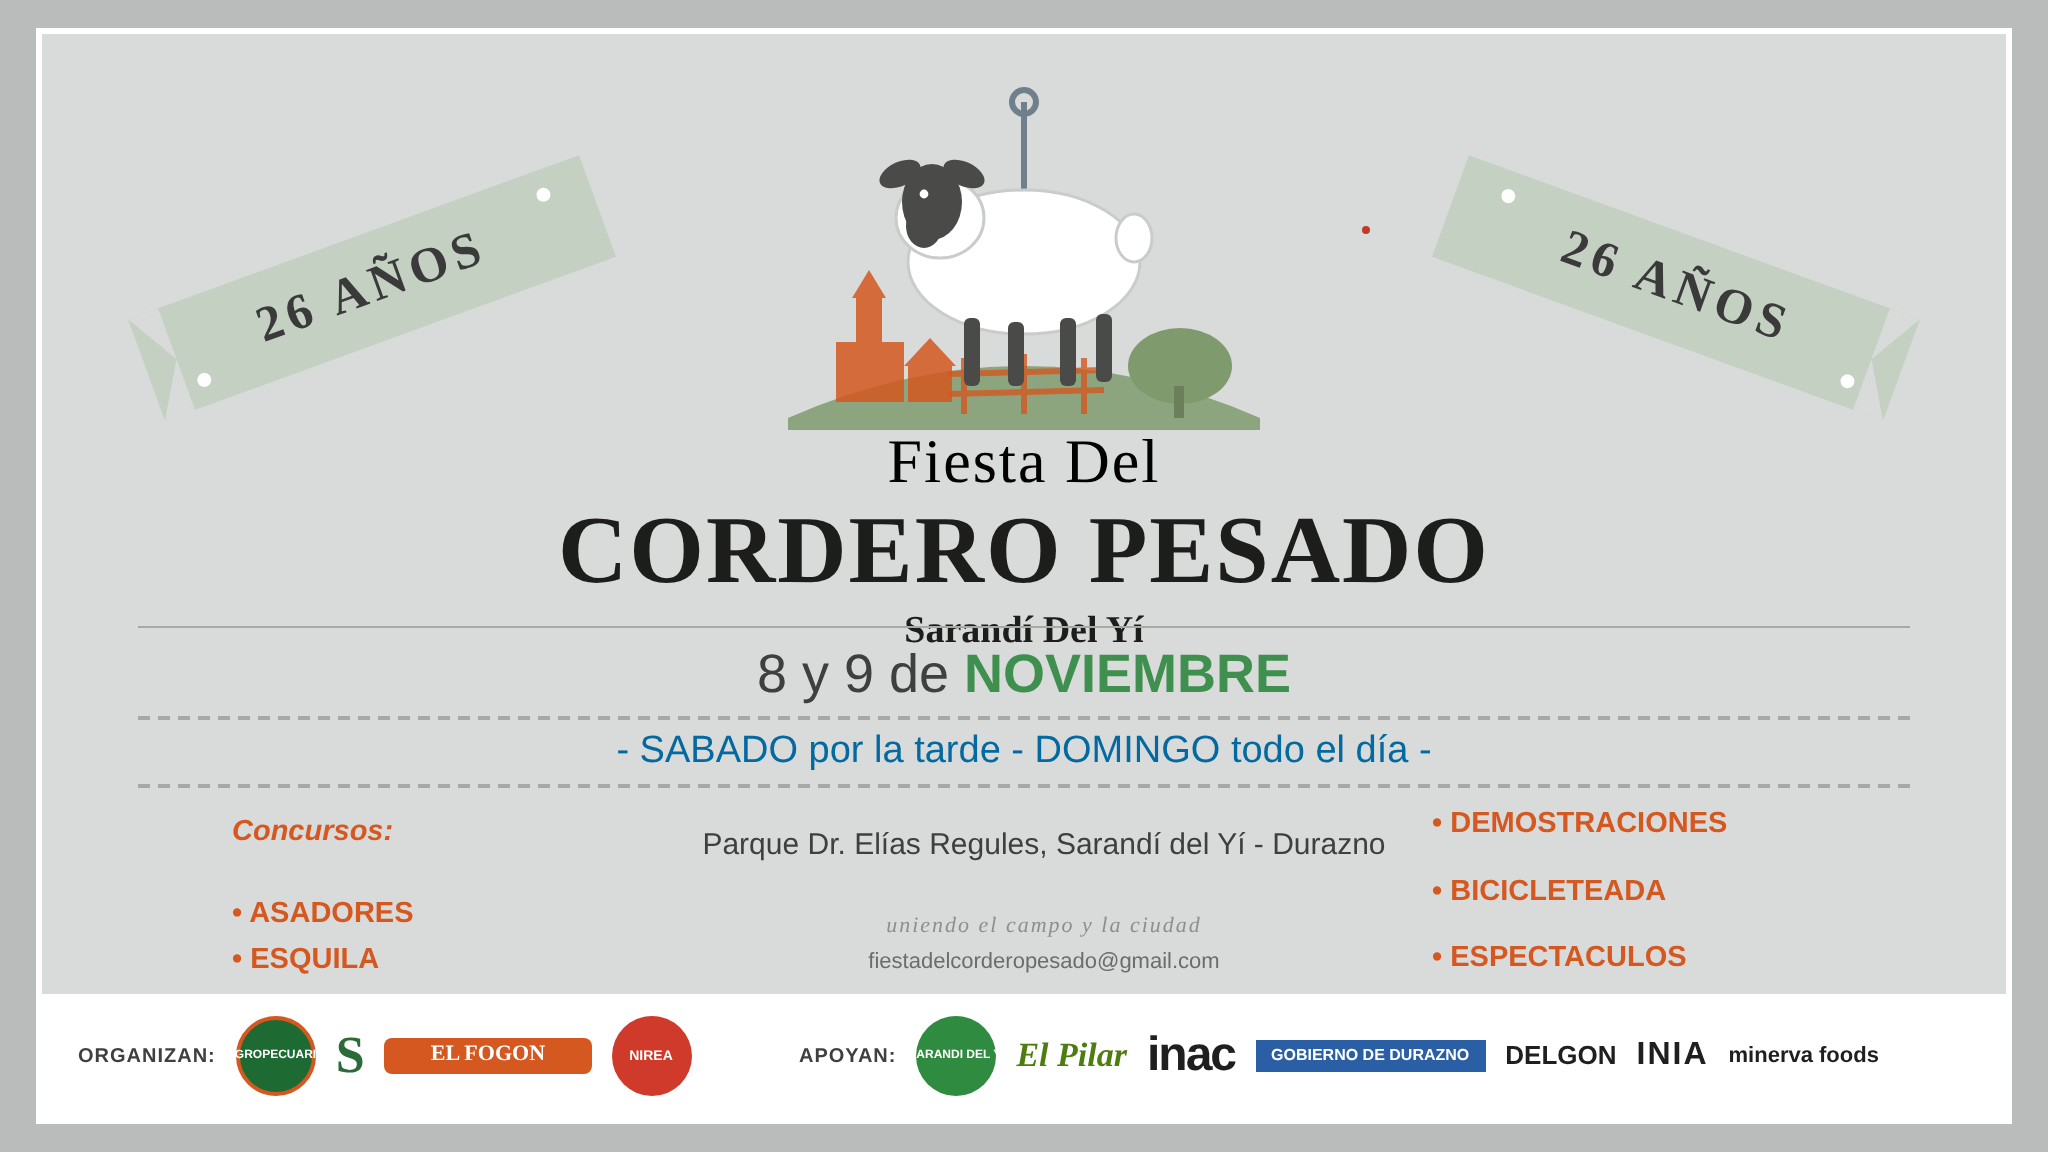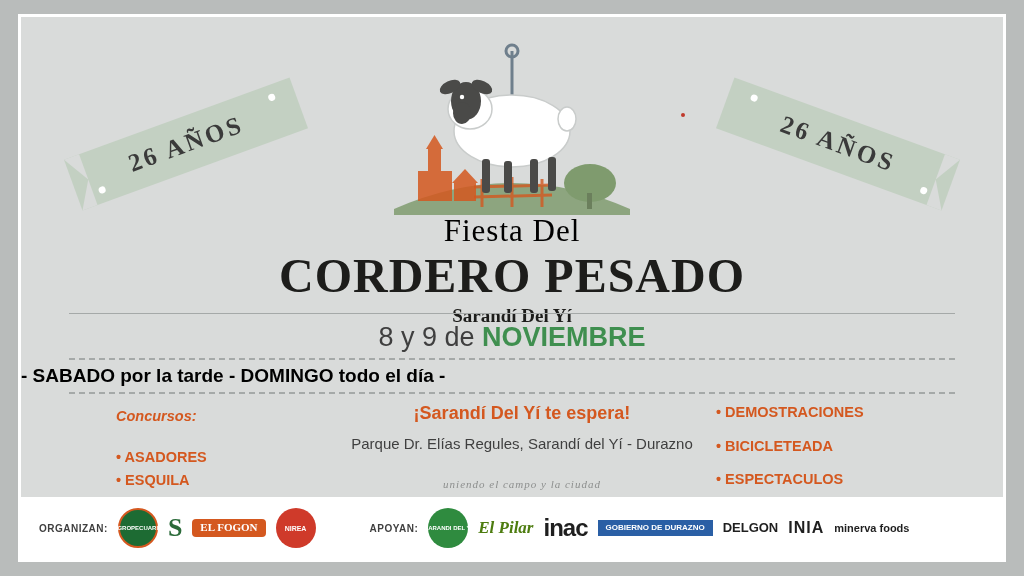--- a/index.html
+++ b/index.html
@@ -164,24 +164,23 @@
     color: #3f8f4f;
     font-weight: bold;
   }
   .date-line .num { font-weight: normal; }
 
   .schedule-line {
     position: absolute;
     top: 348px;
     left: 0;
     right: 0;
-    text-align: left;
+    text-align: center;
     font-size: 19px;
-    color: #000000;
-    font-weight: bold;
+    color: #0369a1;
   }
 
   
   .col-left {
     position: absolute;
     left: 95px;
     top: 388px;
     width: 245px;
     color: #d4581f;
     font-size: 14.5px;
@@ -281,21 +280,21 @@
     width: 40px; height: 40px; border-radius: 50%;
     display: flex; align-items: center; justify-content: center;
     font-size: 7px; font-weight: bold; text-align: center;
     line-height: 1.0;
     box-sizing: border-box;
   }
   .sp-gap { width: 34px; }
 
   .l-agro { background: #1d6b33; color: #fff; border: 2px solid #d4581f; font-size: 6px; }
   .l-s { color: #2b6b3a; font-family: "Liberation Serif", serif; font-size: 26px; font-weight: bold; }
-  .l-fogon { background: #d4581f; color: #fff; border-radius: 4px; padding: 3px 8px; font-weight: bold; font-size: 11px; font-family: "Liberation Serif", serif; }
+  .l-fogon { background: #d4581f; color: #fff; border-radius: 4px; padding: 3px 23px; font-weight: bold; font-size: 11px; font-family: "Liberation Serif", serif; }
   .l-nirea { background: #cf3a2a; color: #fff; font-size: 7px; }
   .l-sarandi { background: #2f8b3f; color: #fff; font-size: 6px; }
   .l-elpilar { color: #4d7c0f; font-family: "Liberation Serif", serif; font-style: italic; font-size: 17px; font-weight: bold; }
   .l-inac { color: #1f1f1f; font-size: 24px; font-weight: bold; letter-spacing: -1px; }
   .l-durazno { background: #2a5fa5; color: #fff; font-size: 8px; padding: 4px 8px; font-weight: bold; }
   .l-delgon { color: #1f1f1f; font-size: 13px; font-weight: bold; }
   .l-inia { color: #1f1f1f; font-size: 16px; font-weight: bold; letter-spacing: 1px; }
   .l-minerva { color: #1f1f1f; font-size: 11px; font-weight: bold; line-height: 1.0; }
 
   .red-dot {
@@ -408,21 +407,20 @@
       <ul class="plain">
         <li>ASADORES</li>
         <li>ESQUILA</li>
         <li>CORDERO GUACHO</li>
         <li>LOTES DE CORDEROS EN PIE</li>
         <li>POST MORTEM</li>
       </ul>
     </div>
 
     <div class="center-block">
-      <div class="cb-title">¡Sarandí Del Yí te espera!</div>
       <div class="cb-place">Parque Dr. Elías Regules, Sarandí del Yí - Durazno</div>
       <div class="cb-slogan">uniendo el campo y la ciudad</div>
       <div class="cb-mail">fiestadelcorderopesado@gmail.com</div>
     </div>
 
     <div class="col-right">
       <ul class="plain">
         <li>DEMOSTRACIONES</li>
         <li>BICICLETEADA</li>
         <li>ESPECTACULOS</li>

